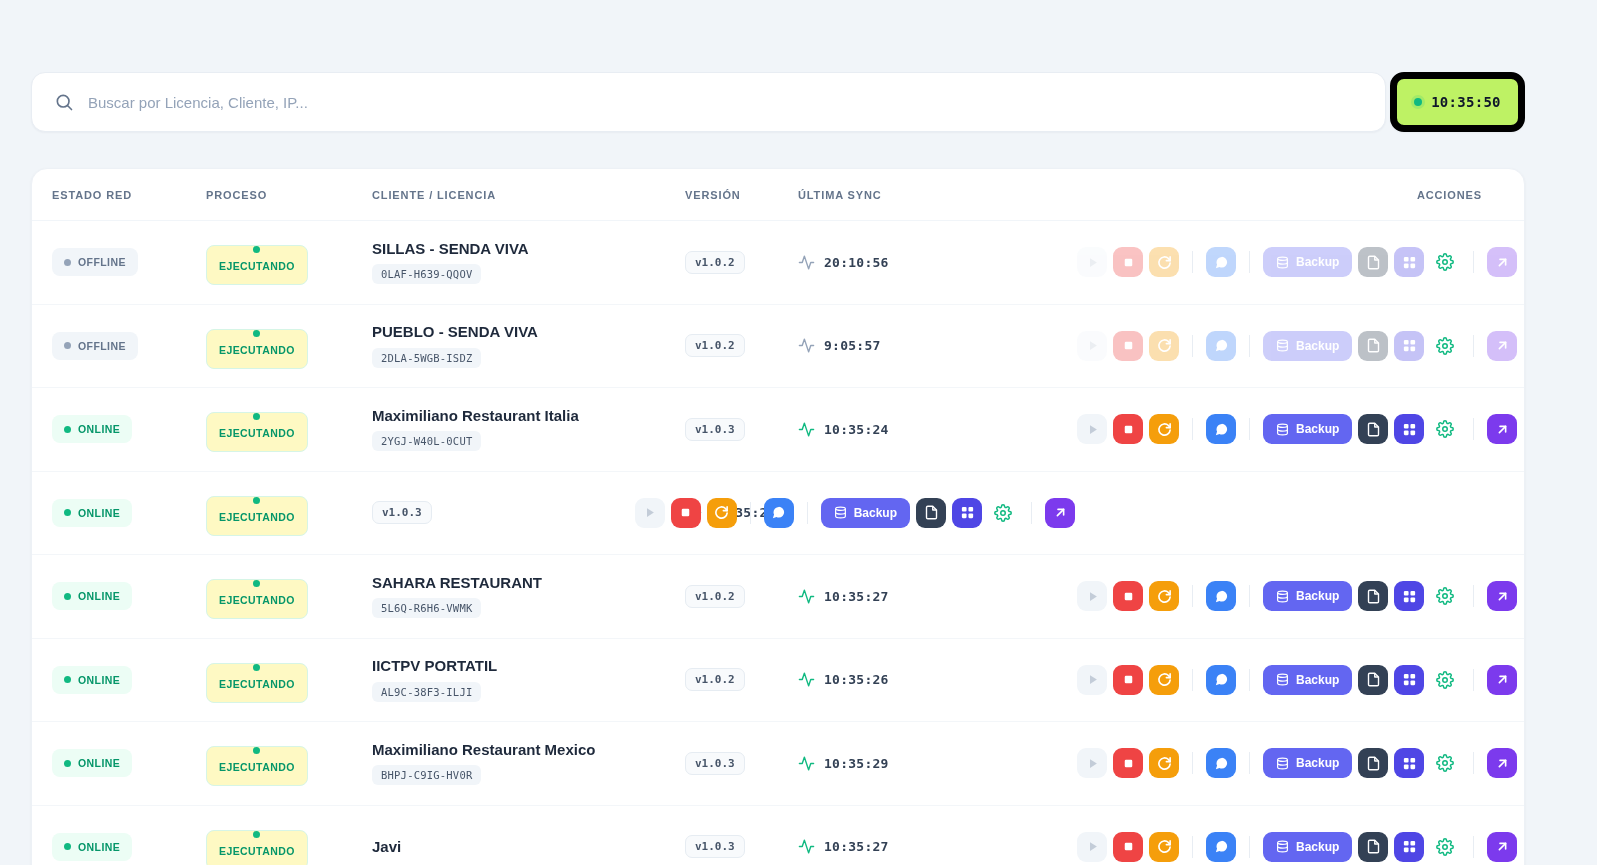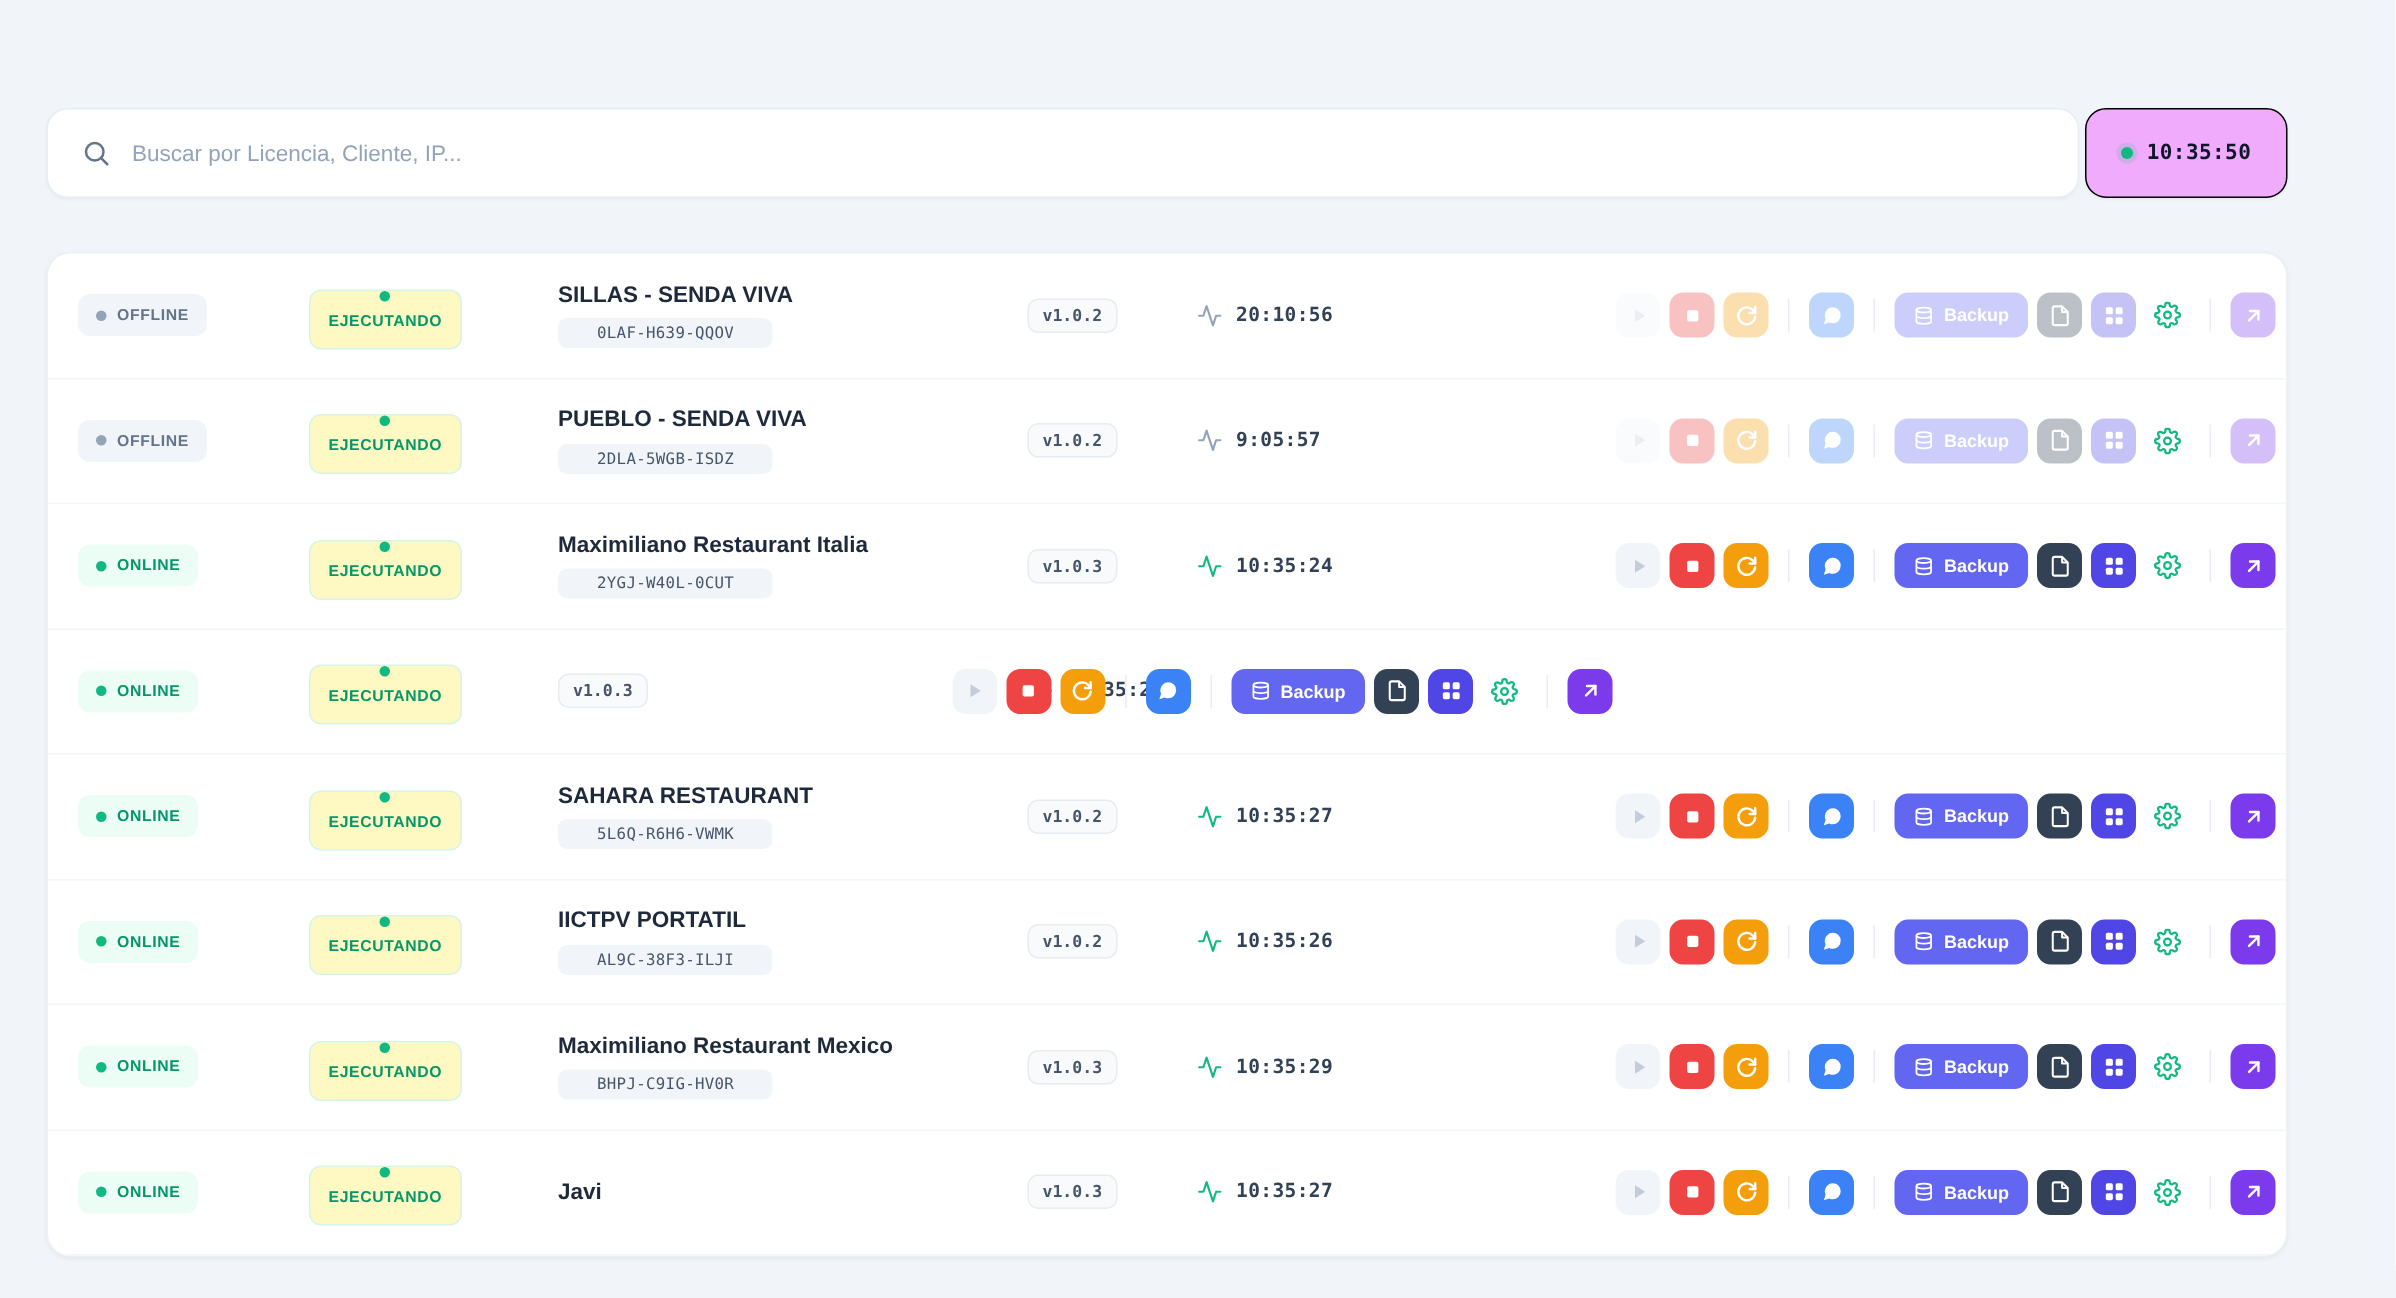--- a/index.html
+++ b/index.html
@@ -23,22 +23,22 @@
   }
   .searchbox svg { width:20px; height:20px; color:#64748b; flex:0 0 auto; }
   .searchbox input {
     border:none; outline:none; flex:1; margin-left:14px;
     font-size:15px; color:#334155; background:transparent;
     font-family:"Liberation Sans", sans-serif;
   }
   .searchbox input::placeholder { color:#94a3b8; }
 
   .clockbox {
-    width:135px; height:60px; background:#f0abfc;
-    border:1px solid #000000; border-radius:14px;
+    width:135px; height:60px; background:#bef264;
+    border:7px solid #000000; border-radius:14px;
     display:flex; align-items:center; justify-content:center; gap:9px;
     box-shadow:0 1px 2px rgba(15,23,42,.04);
     text-align:center;
   }
   .clock-dot { width:8px; height:8px; border-radius:50%; background:#10b981; box-shadow:0 0 0 3px rgba(16,185,129,.15); }
   .clock-time { font-size:14px; font-weight:600; color:#0f172a; letter-spacing:.02em; }
 
   .card {
     margin:36px 72px 0 31px;
     background:#fff; border:1px solid #edf1f6; border-radius:16px;
@@ -71,21 +71,21 @@
   .b-offline .dot { background:#94a3b8; }
   .b-online { background:#ecfdf5; color:#059669; }
   .b-online .dot { background:#10b981; }
   .b-proc { background:#fef9c3; border:1px solid #d6f5e6; color:#059669; height:40px;flex-direction:column; }
   .b-proc .dot { background:#10b981; }
 
   .client-name { font-size:15px; font-weight:700; color:#1e293b; line-height:1.1; }
   .license {
     display:inline-block; margin-top:7px;
     background:#f1f5f9; color:#475569; border-radius:6px;
-    font-size:10.5px; padding:4px 26px; letter-spacing:.02em;
+    font-size:10.5px; padding:4px 9px; letter-spacing:.02em;
   }
   .license:empty { display:none; }
 
   .version-badge {
     display:inline-block; background:#f8fafc; border:1px solid #e6ecf2;
     color:#475569; border-radius:7px; font-size:11px; font-weight:600;
     padding:4px 9px;
   }
 
   .sync-cell { display:flex; align-items:center; gap:9px; }
@@ -129,20 +129,28 @@
       </svg>
     <input type="text" placeholder="Buscar por Licencia, Cliente, IP..." style="">
   </div>
   <div class="clockbox">
     <span class="clock-dot"></span>
     <span class="clock-time mono">10:35:50</span>
   </div>
 </div>
 
 <div class="card">
+  <div class="grid-cols thead">
+    <div class="th">ESTADO RED</div>
+    <div class="th">PROCESO</div>
+    <div class="th">CLIENTE / LICENCIA</div>
+    <div class="th">VERSIÓN</div>
+    <div class="th">ÚLTIMA SYNC</div>
+    <div class="th th-actions">ACCIONES</div>
+  </div>
   <div>
       <div class="grid-cols row offline">
     <div>
       <span class="badge b-offline">
         <span class="dot"></span>
         <span>OFFLINE</span>
       </span>
     </div>
     <div>
       <span class="badge b-proc">

